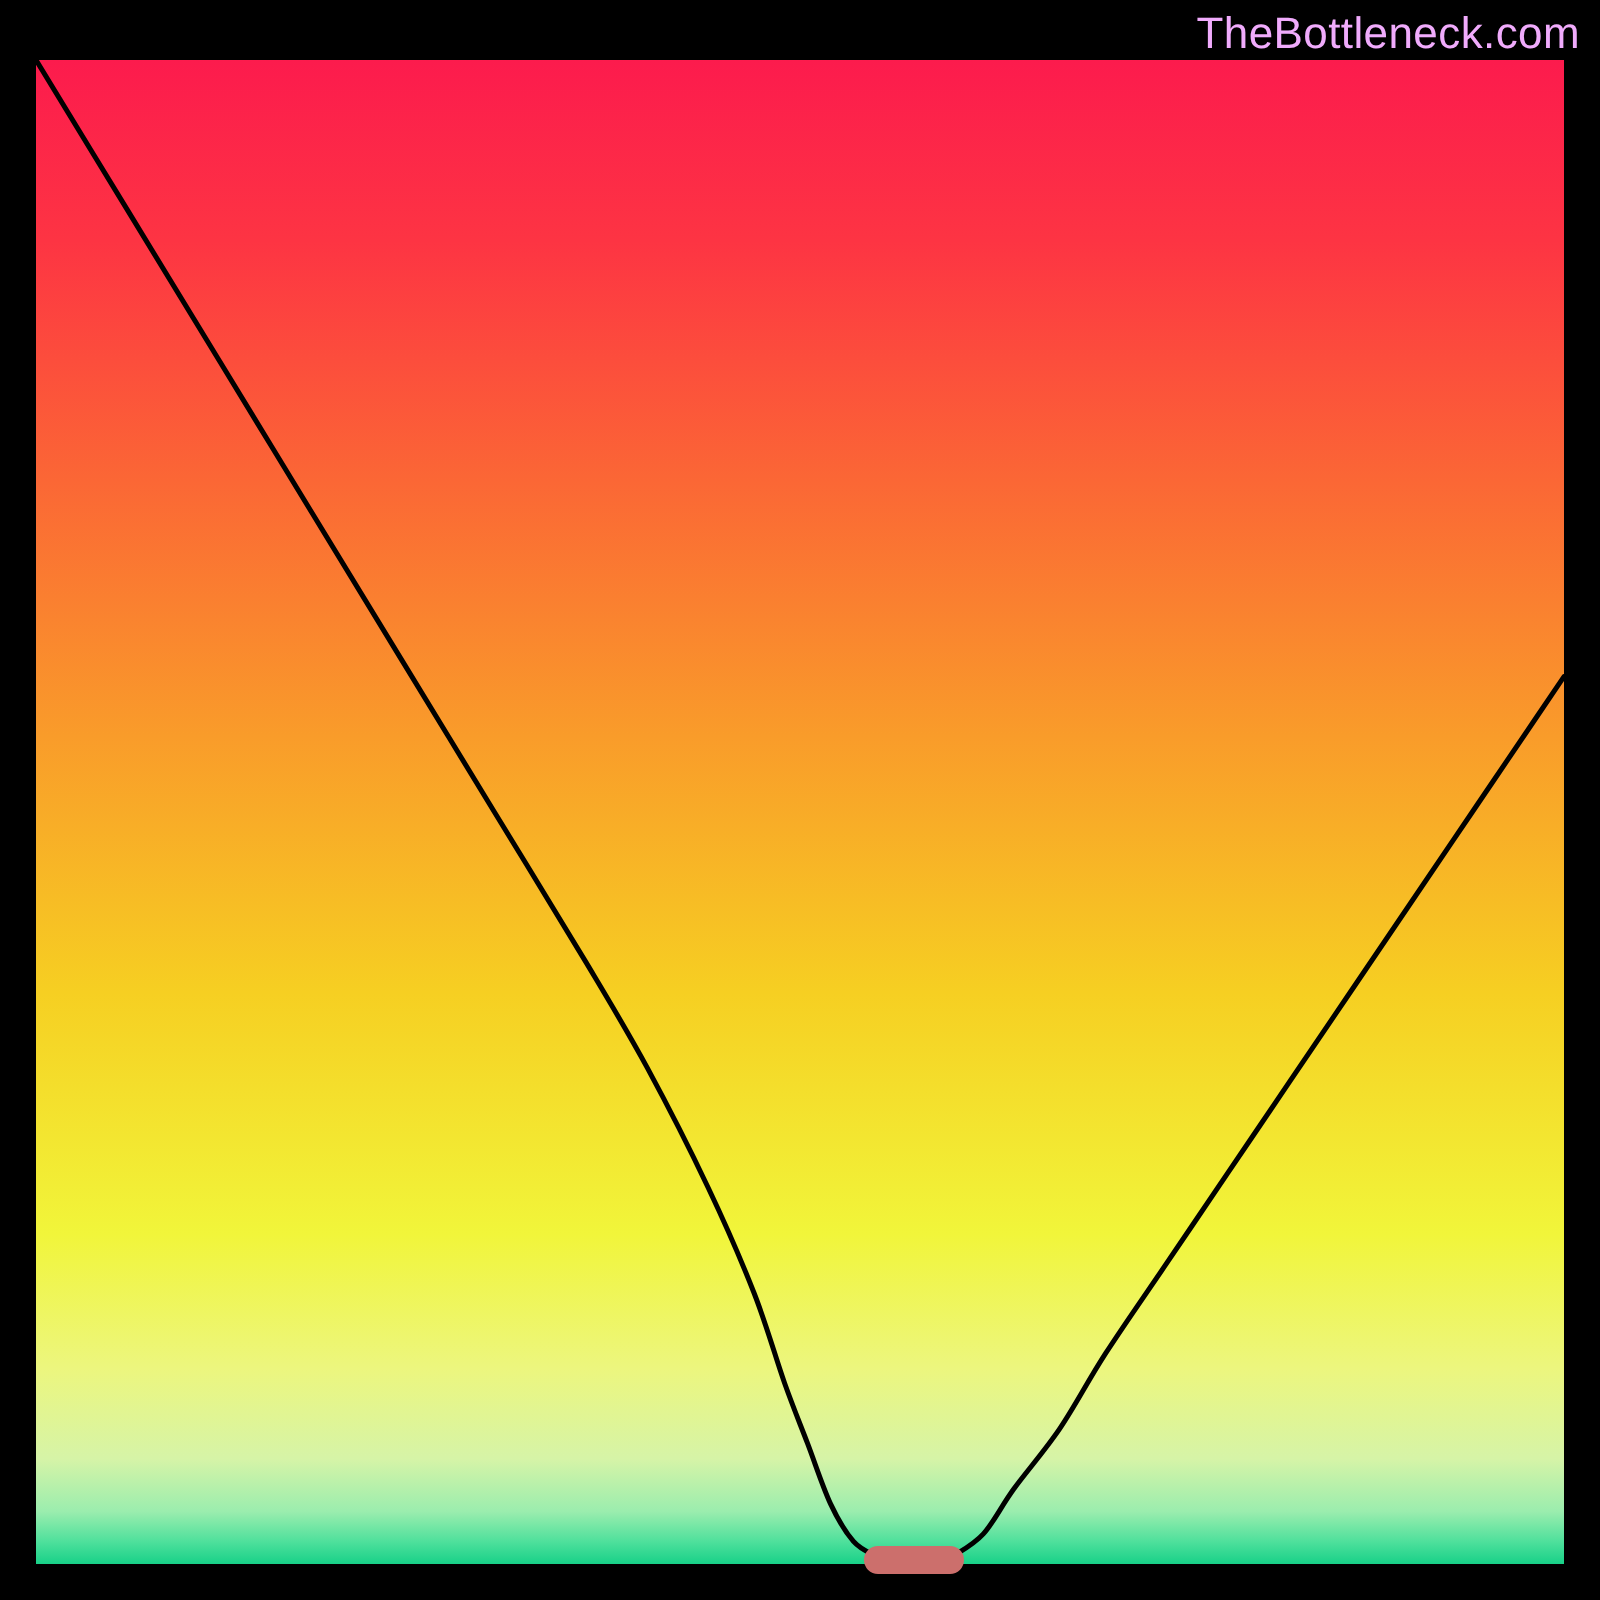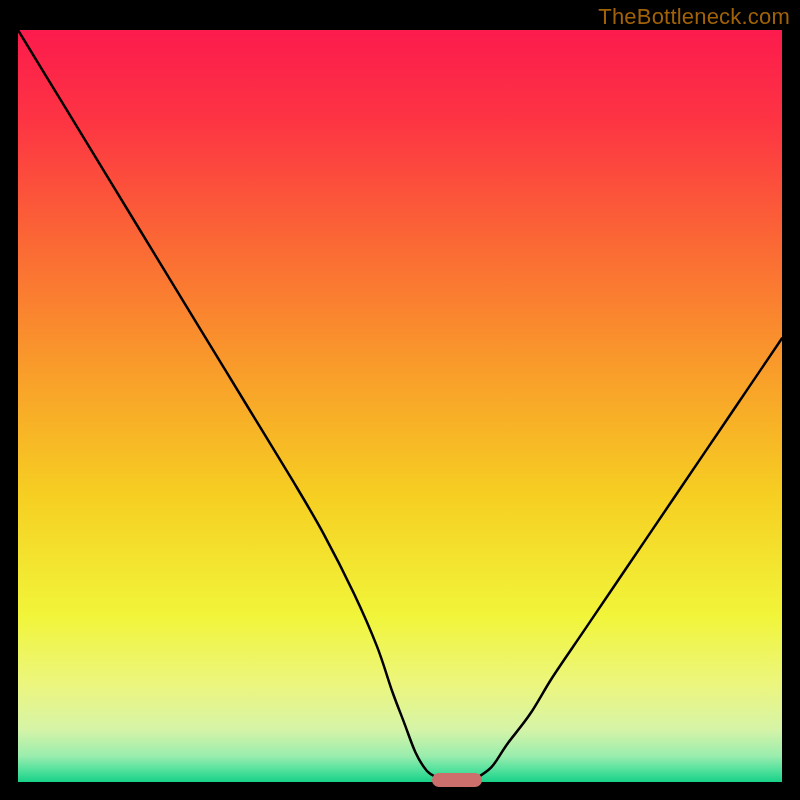--- a/index.html
+++ b/index.html
@@ -14,21 +14,21 @@
   .frame {
     position: relative;
     width: 800px;
     height: 800px;
     background: #000;
   }
   .watermark {
     position: absolute;
     top: 4px;
     right: 10px;
-    color: #a16207;
+    color: #f0abfc;
     font-size: 22px;
     font-weight: 500;
     letter-spacing: 0.2px;
     z-index: 5;
   }
   .plot-wrap {
     position: absolute;
     left: 18px;
     top: 30px;
     width: 764px;

